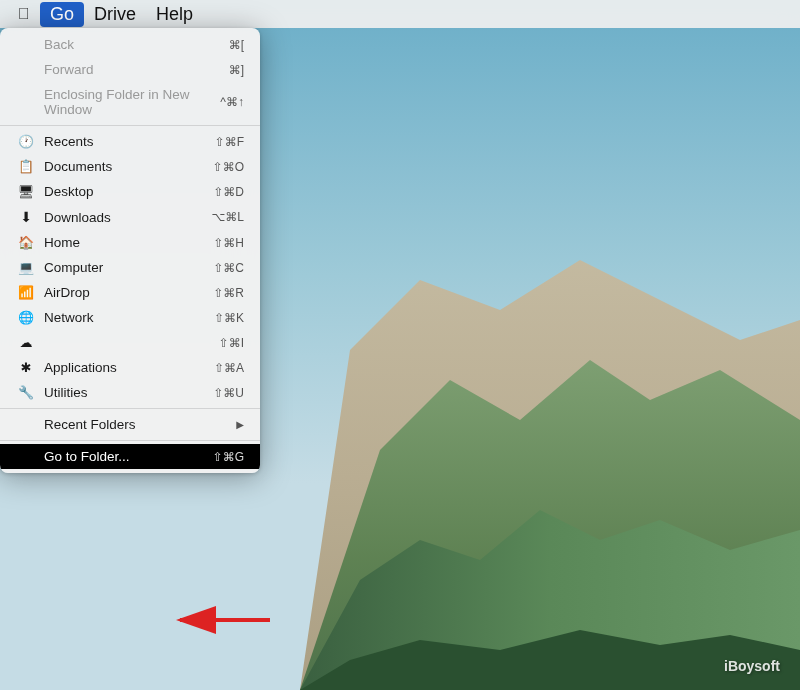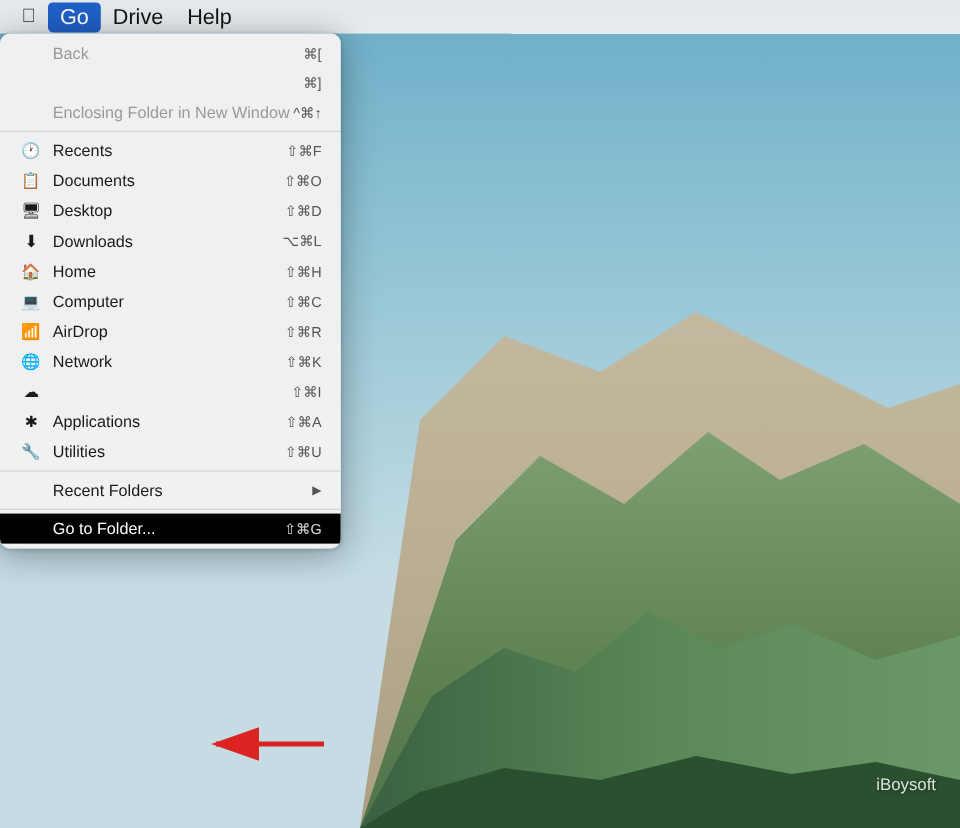--- a/index.html
+++ b/index.html
@@ -65,21 +65,21 @@
     .menubar-item.active {
       background: #2060c8;
       color: white;
     }
 
     
     .dropdown-menu {
       position: absolute;
       top: 28px;
       left: 0px;
-      width: 284px;
+      width: 260px;
       background: rgba(242, 242, 242, 0.97);
       backdrop-filter: blur(20px);
       border-radius: 8px;
       box-shadow: 0 4px 30px rgba(0,0,0,0.35), 0 1px 4px rgba(0,0,0,0.2);
       z-index: 200;
       padding: 4px 0;
       overflow: hidden;
     }
 
     .menu-item {
@@ -133,25 +133,25 @@
 
     .menu-separator {
       height: 1px;
       background: rgba(0,0,0,0.12);
       margin: 3px 0;
     }
 
     
     .watermark {
       position: absolute;
-      bottom: 29px;
+      bottom: 16px;
       right: 20px;
       color: rgba(255,255,255,0.85);
       font-size: 14px;
-      font-weight: 400;
+      font-weight: 700;
       text-shadow: 1px 1px 3px rgba(0,0,0,0.4);
       z-index: 50;
     }
 
     
     .arrow-annotation {
       position: absolute;
       top: 600px;
       left: 160px;
       z-index: 300;
@@ -208,20 +208,21 @@
 <div class="dropdown-menu">
 
   <div class="menu-item disabled">
     <span class="item-icon"></span>
     <span class="item-label">Back</span>
     <span class="item-shortcut">⌘[</span>
   </div>
 
   <div class="menu-item disabled">
     <span class="item-icon"></span>
+    <span class="item-label">Forward</span>
     <span class="item-shortcut">⌘]</span>
   </div>
 
   <div class="menu-item disabled">
     <span class="item-icon"></span>
     <span class="item-label">Enclosing Folder in New Window</span>
     <span class="item-shortcut">^⌘↑</span>
   </div>
 
   <div class="menu-separator"></div>

